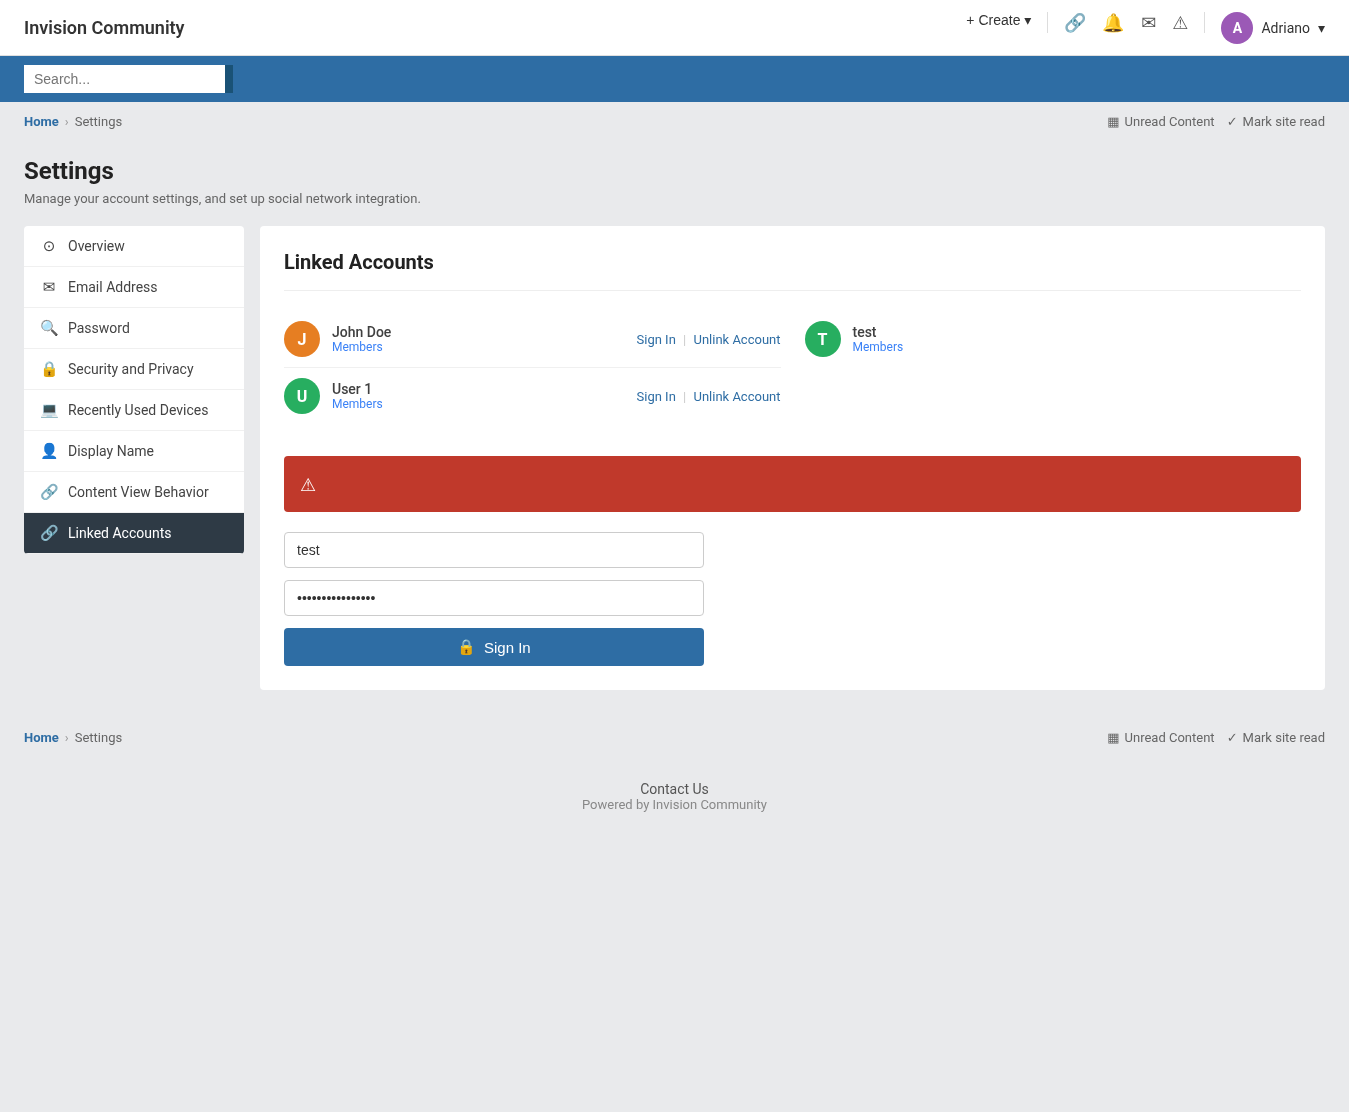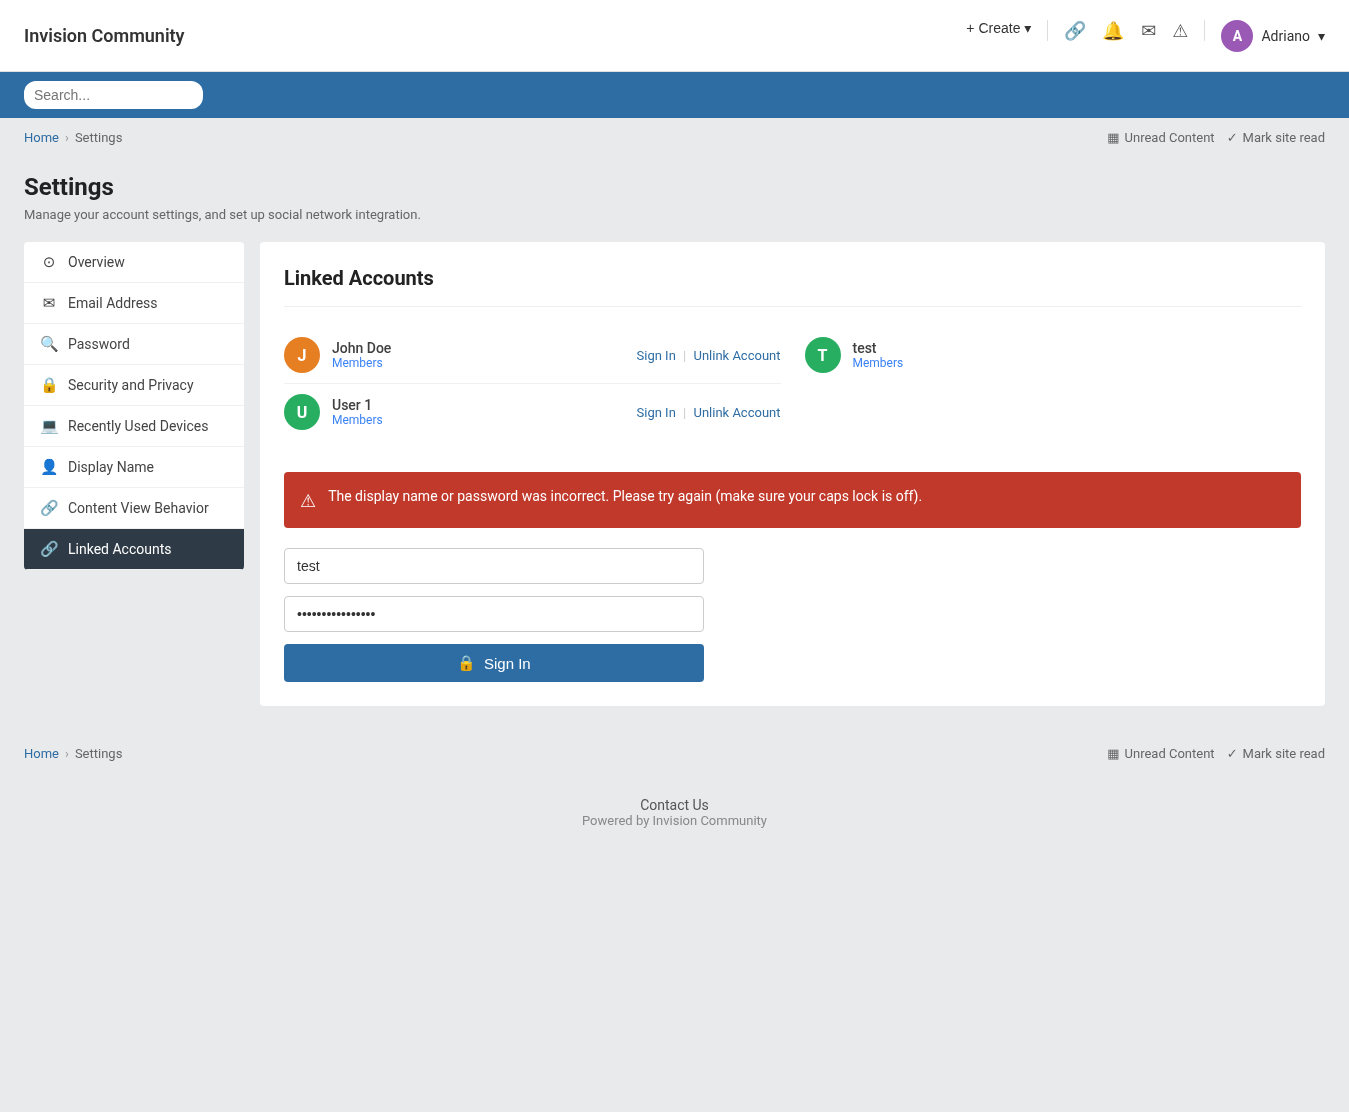--- a/index.html
+++ b/index.html
@@ -5,21 +5,21 @@
     * { box-sizing: border-box; margin: 0; padding: 0; }
     body { font-family: -apple-system, BlinkMacSystemFont, 'Segoe UI', Roboto, sans-serif; background: #e9eaec; color: #333; font-size: 14px; }
 
     
     .top-header {
       background: #fff;
       display: flex;
       align-items: center;
       justify-content: space-between;
       padding: 0 24px;
-      height: 72px;
+      height: 56px;
       border-bottom: 1px solid #e0e0e0;
     }
     .site-logo {
       font-size: 18px;
       font-weight: 600;
       color: #333;
     }
     .header-actions {
       display: flex;
       align-items: flex-start;
@@ -90,23 +90,23 @@
       align-items: center;
     }
     .nav-search {
       display: flex;
       align-items: center;
     }
     .search-box {
       display: flex;
       align-items: center;
       background: #d946ef;
-      border-radius: 12px;
+      border-radius: 0;
       overflow: hidden;
-      width: 179px;
+      width: 209px;
     }
     .search-input {
       border: none;
       outline: none;
       padding: 6px 10px;
       font-size: 14px;
       flex: 1;
       color: #999;
     }
     .search-btn {
@@ -126,21 +126,21 @@
       padding: 12px 24px;
       background: #e9eaec;
     }
     .breadcrumb {
       display: flex;
       align-items: center;
       gap: 6px;
       font-size: 13px;
       color: #666;
     }
-    .breadcrumb a { color: #2e6da4; text-decoration: none; }
+    .breadcrumb a { color: #2e6da4; text-decoration: none; font-weight: bold; }
     .breadcrumb-sep { color: #999; }
     .breadcrumb-actions {
       display: flex;
       align-items: center;
       gap: 12px;
       font-size: 13px;
       color: #666;
     }
     .breadcrumb-action-item {
       display: flex;
@@ -496,21 +496,20 @@
               <div class="account-role">Members</div>
             </div>
           </div>
         </div>
       </div>
     </div>
 
 
     <div class="error-alert">
       <span class="error-icon">⚠</span>
-      <span>The display name or password was incorrect. Please try again (make sure your caps lock is off).</span>
     </div>
 
     <div class="form-group">
       <input class="form-input" type="text" value="test" style="">
     </div>
     <div class="form-group">
       <input class="form-input" type="password" value="1234567890123456" style="">
     </div>
     <button class="sign-in-btn">
       <span>🔒</span>

